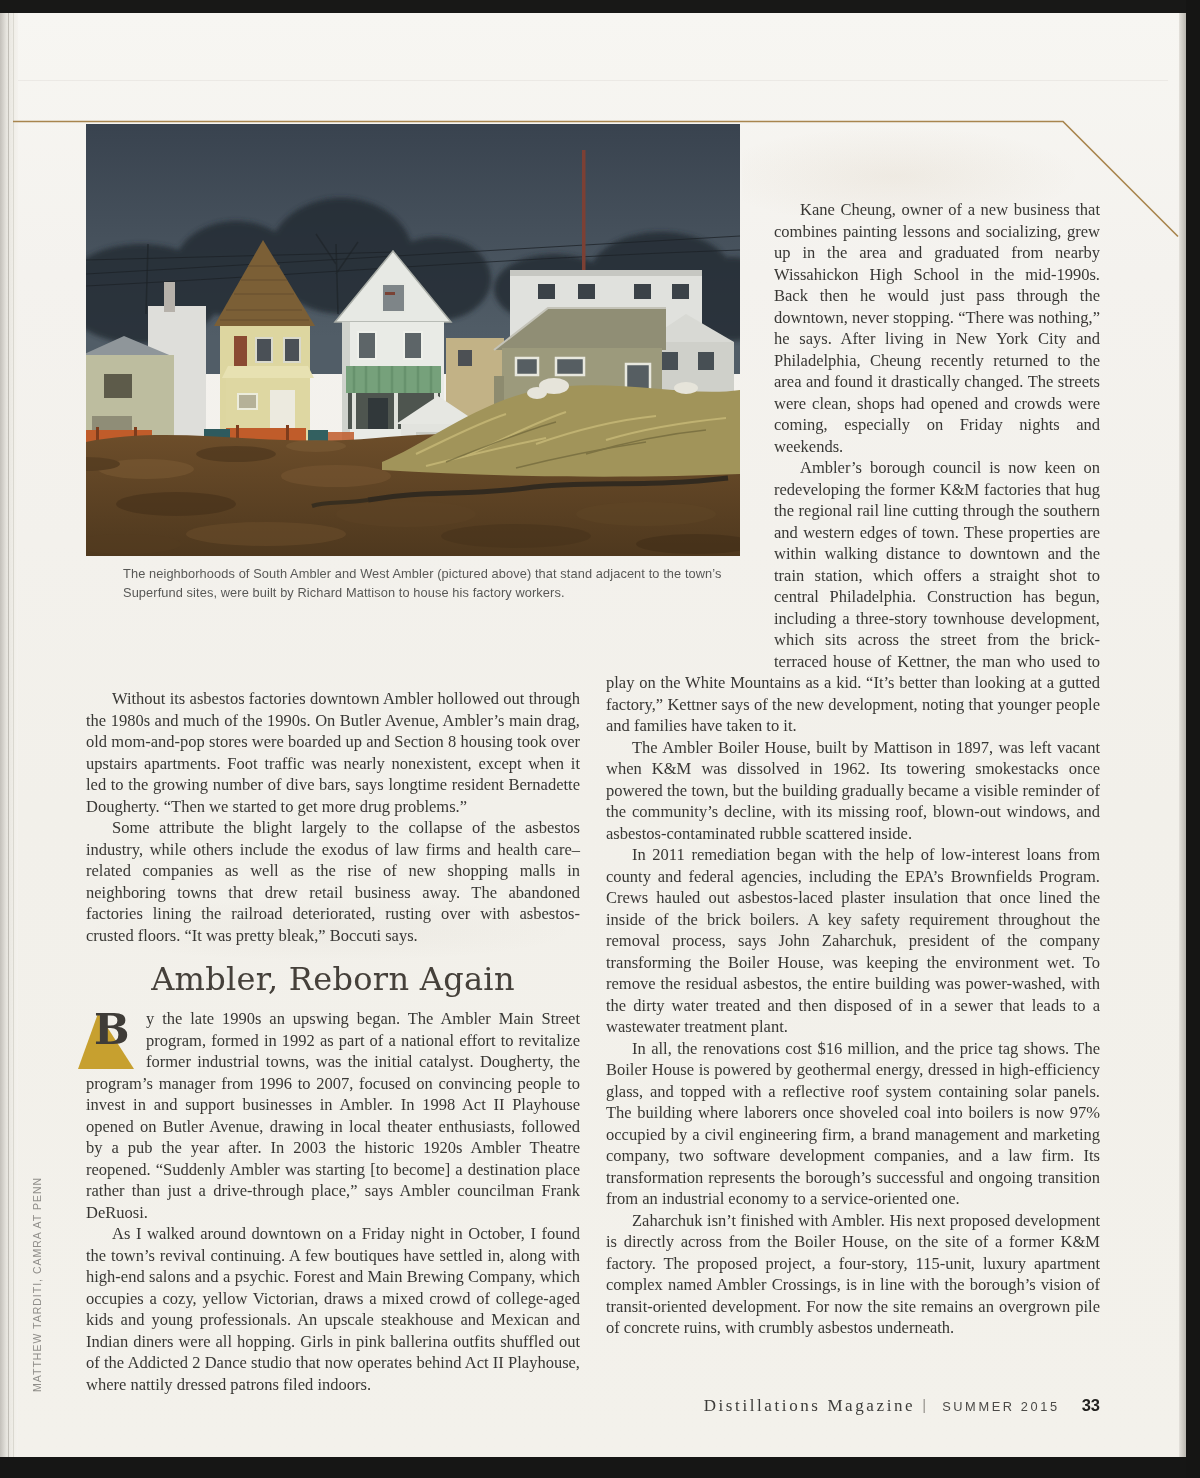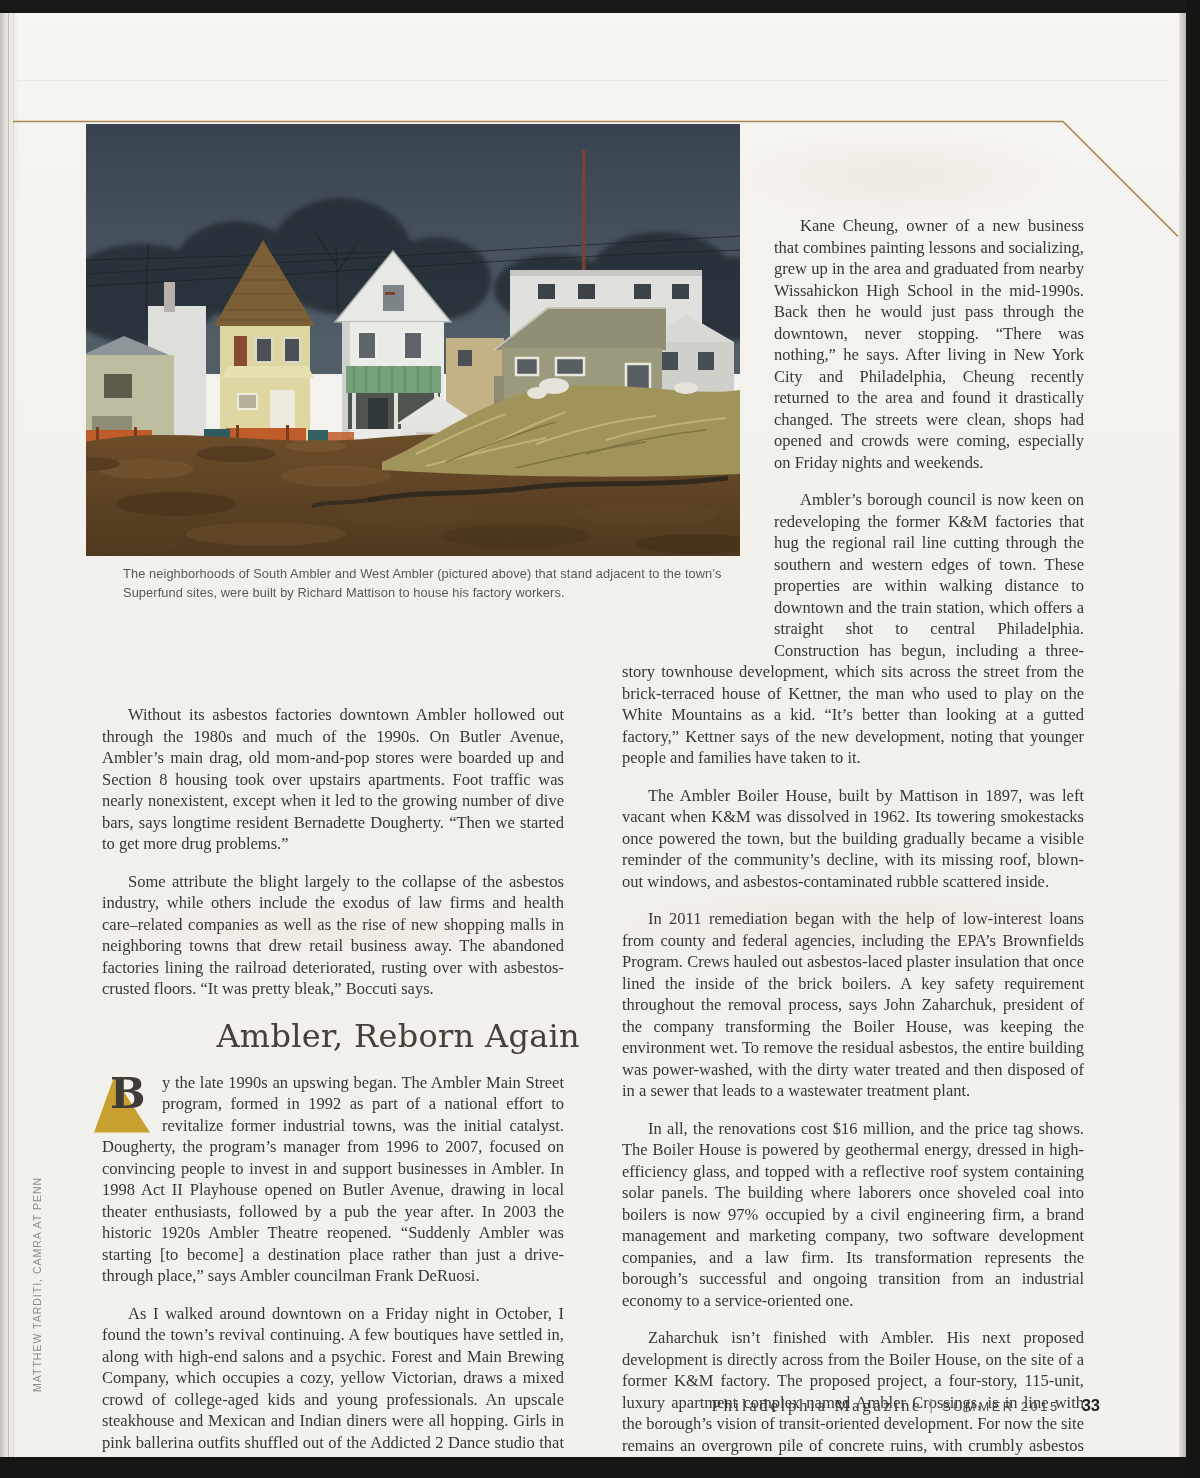--- a/index.html
+++ b/index.html
@@ -30,38 +30,38 @@
   
   .photo{position:absolute;left:86px;top:124px;width:654px;height:432px;margin:0;overflow:hidden;}
   .photo svg{display:block;width:654px;height:432px;}
   
   .caption{position:absolute;left:86px;top:564px;width:648px;
         font-family:"Liberation Sans",sans-serif;font-size:12.8px;line-height:19px;
         color:#585856;letter-spacing:.1px;margin-left:37px;}
   
   .col{position:absolute;width:494px;font-size:16.5px;line-height:21.5px;color:#383734;
         text-align:justify;}
-  .col p{margin:16px;text-indent:26px;hyphens:auto;-webkit-hyphens:auto;}
+  .col p{margin:0;text-indent:26px;hyphens:auto;-webkit-hyphens:auto;}
   .col-left{left:86px;top:688px;}
   .col-right{left:606px;top:199px;}
   .float-spacer{float:left;width:168px;height:457px;}
   .section-heading{margin:13px 0 9px 0;font-family:"DejaVu Serif",serif;font-weight:400;
-        font-size:32px;line-height:40px;letter-spacing:.3px;color:#45403a;text-align:right;}
+        font-size:32px;line-height:40px;letter-spacing:.3px;color:#45403a;text-align:center;}
   .dropcap-para{text-indent:0 !important;}
   .dc-wrap{float:left;position:relative;width:56px;height:46px;margin:3px 4px 0 0;}
   .dc-tri{position:absolute;left:-8px;top:2px;width:56px;height:56px;background:#c7a02f;
         -webkit-clip-path:polygon(36% 0,0 100%,100% 100%);clip-path:polygon(36% 0,0 100%,100% 100%);}
   .dc-letter{position:absolute;left:8px;top:-6px;font-family:"DejaVu Serif",serif;font-weight:700;
         font-size:42px;line-height:50px;color:#3f3c38;}
   
   .footer{position:absolute;left:606px;top:1396px;width:494px;text-align:right;white-space:nowrap;}
   .footer .mag{font-family:"Liberation Serif",serif;font-size:17px;letter-spacing:2.6px;color:#3c3b39;}
   .footer .sep{font-family:"Liberation Sans",sans-serif;font-weight:300;font-size:15px;color:#97948e;
         margin:0 9px 0 7px;vertical-align:1px;}
-  .footer .issue{font-family:"Liberation Sans",sans-serif;font-size:12.8px;letter-spacing:2.6px;color:#4b4a47;}
+  .footer .issue{font-family:"Liberation Sans",sans-serif;font-size:12.8px;letter-spacing:2.6px;color:#4b4a47;margin-left:7px;}
   .footer .pageno{font-family:"Liberation Sans",sans-serif;font-weight:700;font-size:16.5px;
         color:#22211f;margin-left:22px;}
   
   .credit{position:absolute;left:31px;top:1392px;transform:rotate(-90deg);transform-origin:0 0;
         font-family:"Liberation Sans",sans-serif;font-size:10.5px;letter-spacing:1px;
         color:#8f8d89;white-space:nowrap;}
 </style>
 </head>
 <body>
 
@@ -277,21 +277,21 @@
     <div class="float-spacer"></div>
     <p>Kane Cheung, owner of a new business that combines painting lessons and socializing, grew up in the area and graduated from nearby Wissahickon High School in the mid-1990s. Back then he would just pass through the downtown, never stopping. “There was nothing,” he says. After living in New York City and Philadelphia, Cheung recently returned to the area and found it drastically changed. The streets were clean, shops had opened and crowds were coming, especially on Friday nights and weekends.</p>
     <p>Ambler’s borough council is now keen on redeveloping the former K&amp;M factories that hug the regional rail line cutting through the southern and western edges of town. These properties are within walking distance to downtown and the train station, which offers a straight shot to central Philadelphia. Construction has begun, including a three-story townhouse development, which sits across the street from the brick-terraced house of Kettner, the man who used to play on the White Mountains as a kid. “It’s better than looking at a gutted factory,” Kettner says of the new development, noting that younger people and families have taken to it.</p>
     <p>The Ambler Boiler House, built by Mattison in 1897, was left vacant when K&amp;M was dissolved in 1962. Its towering smokestacks once powered the town, but the building gradually became a visible reminder of the community’s decline, with its missing roof, blown-out windows, and asbestos-contaminated rubble scattered inside.</p>
     <p>In 2011 remediation began with the help of low-interest loans from county and federal agencies, including the EPA’s Brownfields Program. Crews hauled out asbestos-laced plaster insulation that once lined the inside of the brick boilers. A key safety requirement throughout the removal process, says John Zaharchuk, president of the company transforming the Boiler House, was keeping the environment wet. To remove the residual asbestos, the entire building was power-washed, with the dirty water treated and then disposed of in a sewer that leads to a wastewater treatment plant.</p>
     <p>In all, the renovations cost $16 million, and the price tag shows. The Boiler House is powered by geothermal energy, dressed in high-efficiency glass, and topped with a reflective roof system containing solar panels. The building where laborers once shoveled coal into boilers is now 97% occupied by a civil engineering firm, a brand management and marketing company, two software development companies, and a law firm. Its transformation represents the borough’s successful and ongoing transition from an industrial economy to a service-oriented one.</p>
     <p>Zaharchuk isn’t finished with Ambler. His next proposed development is directly across from the Boiler House, on the site of a former K&amp;M factory. The proposed project, a four-story, 115-unit, luxury apartment complex named Ambler Crossings, is in line with the borough’s vision of transit-oriented development. For now the site remains an overgrown pile of concrete ruins, with crumbly asbestos underneath.</p>
   </div>
 
   <div class="footer">
-    <span class="mag">Philadelphia Magazine</span><span class="sep">|</span><span class="issue">SUMMER 2015</span><span class="pageno">33</span>
+    <span class="mag">Distillations Magazine</span><span class="sep">|</span><span class="issue">SUMMER 2015</span><span class="pageno">33</span>
   </div>
 
   <div class="credit">MATTHEW TARDITI, CAMRA AT PENN</div>
 
   <div class="edge-right-sliver"></div>
   <div class="edge-top"></div>
   <div class="edge-bottom"></div>
   <div class="edge-right"></div>
 
 </div>

